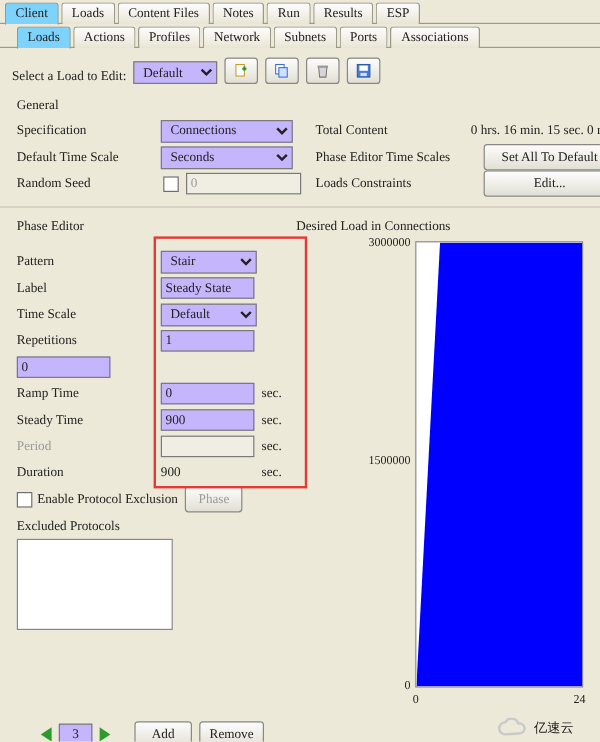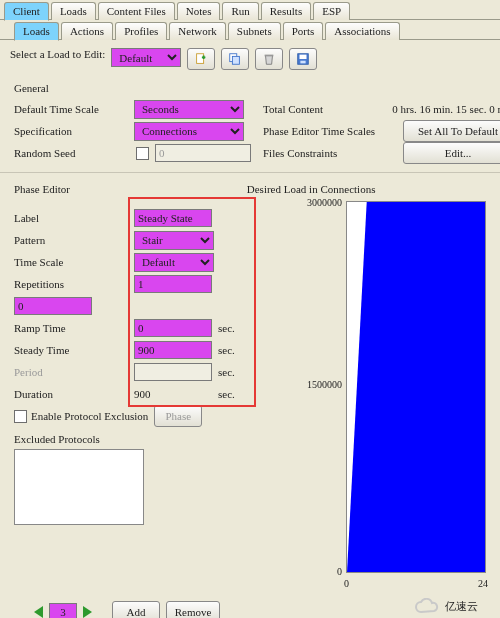--- a/index.html
+++ b/index.html
@@ -1,23 +1,23 @@
 <!DOCTYPE html>
 <html><head>
 <meta charset="utf-8">
 <style>
 *{box-sizing:border-box;margin:0;padding:0;font-family:SimSun,"宋体",serif;font-size:11px;color:#222}
 body{background:#ece9d8;width:500px;height:618px;position:relative;overflow:hidden}
 .tabs{display:flex;padding:2px 4px 0 4px;gap:2px;position:relative;height:20px}
 .tab{background:linear-gradient(#fdfdfd,#e9e5d5);border:1px solid #9a9a8a;border-bottom:none;padding:2px 8px;border-radius:3px 3px 0 0;position:relative;cursor:pointer}
 .tab.active{background:#7dd3fc;z-index:2;border-bottom:1px solid #ece9d8;margin-bottom:-1px}
 .tabline{border-top:1px solid #9a9a8a;margin-top:-1px}
-.toolbar{display:flex;align-items:flex-start;gap:6px;padding:8px 10px}
+.toolbar{display:flex;align-items:flex-end;gap:6px;padding:8px 10px}
 .lbl{white-space:nowrap}
-select,input[type=text]{border:1px solid #7a7a7a;background:#d946ef;height:18px;padding:0 3px;font-family:inherit;font-size:11px}
+select,input[type=text]{border:1px solid #7a7a7a;background:#c4b5fd;height:18px;padding:0 3px;font-family:inherit;font-size:11px}
 select{height:19px}
 .btn{border:1px solid #888;background:linear-gradient(#fcfcfc,#e2e0d4);height:22px;min-width:26px;border-radius:3px;display:flex;align-items:center;justify-content:center;cursor:pointer;padding:0 6px}
 .btn.wide{min-width:110px}
 .icn{width:14px;height:14px;display:block}
 .panel{margin:0 8px;padding:4px 6px 6px 6px;position:relative}
 .panel-title{position:relative;top:0;left:0;margin-bottom:4px}
 .cols{display:flex;gap:12px}
 .left{flex:1}
 .right{width:252px}
 .row{display:flex;align-items:center;height:22px}
@@ -93,64 +93,64 @@
         <rect x="5" y="10" width="6" height="3" fill="#cfe1ff"></rect>
       </svg>
     </div>
 </div>
 
 <div class="panel">
   <div class="panel-title">General</div>
   <div class="cols">
     <div class="left">
       <div class="row">
+          <span class="lbl">Specification</span>
+          <select class="fld"><option>Connections</option></select>
+        </div>
+      <div class="row">
           <span class="lbl">Default Time Scale</span>
           <select class="fld"><option>Seconds</option></select>
-        </div>
-      <div class="row">
-          <span class="lbl">Specification</span>
-          <select class="fld"><option>Connections</option></select>
         </div>
       <div class="row">
           <span class="lbl">Random Seed</span>
           <span class="chk"></span>
           <input type="text" class="fld disabled" style="margin-left: 6px; width: 96px; background: rgb(240, 238, 226);" value="0">
         </div>
     </div>
     <div class="right">
       <div class="row">
           <span class="lbl" style="width:90px">Total Content</span>
           <span style="margin-left:auto">0 hrs. 16 min. 15 sec. 0 ms.</span>
         </div>
       <div class="row">
           <span class="lbl" style="width:140px">Phase Editor Time Scales</span>
           <div class="btn wide">Set All To Default</div>
         </div>
       <div class="row">
-          <span class="lbl" style="width:140px">Files Constraints</span>
+          <span class="lbl" style="width:140px">Loads Constraints</span>
           <div class="btn wide">Edit...</div>
         </div>
     </div>
   </div>
 </div>
 
 <div class="sep"></div>
 
 <div class="panel" style="padding-bottom:0">
   <div class="cols">
     <div class="left" style="position:relative">
       <div class="panel-title">Phase Editor</div>
       <div style="height:8px"></div>
       <div class="row">
+          <span class="lbl">Pattern</span>
+          <select class="fld" style="width:80px"><option>Stair</option></select>
+        </div>
+      <div class="row">
           <span class="lbl">Label</span>
           <input type="text" class="fld" style="width: 78px;" value="Steady State">
-        </div>
-      <div class="row">
-          <span class="lbl">Pattern</span>
-          <select class="fld" style="width:80px"><option>Stair</option></select>
         </div>
       <div class="row">
           <span class="lbl">Time Scale</span>
           <select class="fld" style="width:80px"><option>Default</option></select>
         </div>
       <div class="row">
           <span class="lbl">Repetitions</span>
           <input type="text" class="fld" style="width: 78px;" value="1">
         </div>
       <div class="row">

